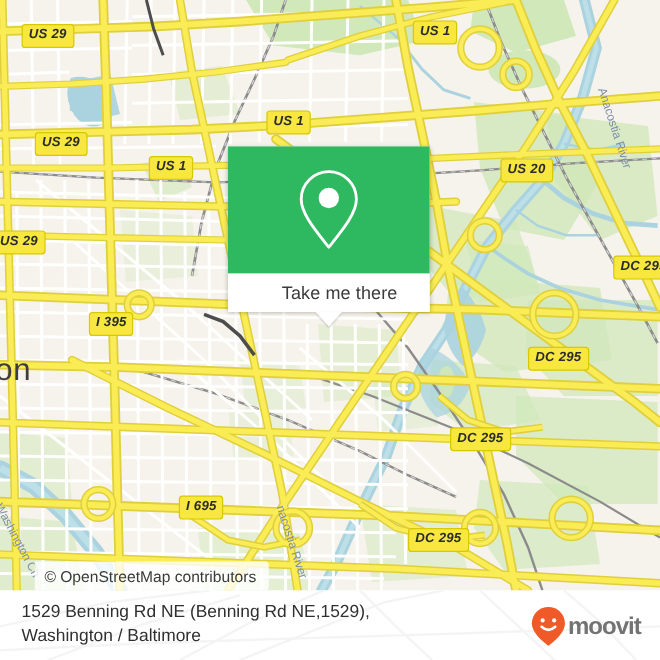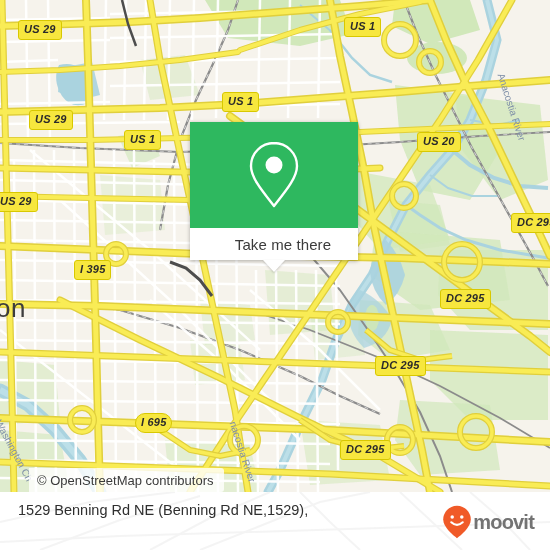--- a/index.html
+++ b/index.html
@@ -430,21 +430,21 @@
     <div class="shield" style="left:344px; top:17px;">US 1</div>
     <div class="shield" style="left:222px; top:92px;">US 1</div>
     <div class="shield" style="left:29px;  top:110px;">US 29</div>
     <div class="shield" style="left:124px; top:130px;">US 1</div>
     <div class="shield" style="left:417px; top:132px;">US 20</div>
     <div class="shield" style="left:-6px;  top:192px;">US 29</div>
     <div class="shield" style="left:511px; top:213px;">DC 295</div>
     <div class="shield" style="left:74px;  top:260px;text-align:right;">I 395</div>
     <div class="shield" style="left:440px; top:289px;">DC 295</div>
     <div class="shield" style="left:375px; top:356px;">DC 295</div>
-    <div class="shield" style="left:135px; top:413px;border-radius:10px;">I 695</div>
+    <div class="shield" style="left:149px; top:413px;">I 695</div>
     <div class="shield" style="left:340px; top:440px;">DC 295</div>
 
     <div class="placelabel citylabel" style="left:-4px; top:293px;">on</div>
 
     <div class="placelabel waterlabel" style="left:506px; top:72px; transform:rotate(72deg); transform-origin:left top;">Anacostia River</div>
     <div class="placelabel waterlabel" style="left:238px; top:420px; transform:rotate(72deg); transform-origin:left top;">nacostia River</div>
     <div class="placelabel waterlabel" style="left:3px; top:418px; transform:rotate(62deg); transform-origin:left top;">Washington Ch</div>
 
     <div id="card">
       <div id="card-head">
@@ -473,20 +473,21 @@
         <path d="M300 0 L330 30 L360 58"></path>
         <path d="M400 0 L430 28 L462 58"></path>
         <path d="M470 0 L500 26 L530 58"></path>
         <path d="M0 50 L120 44 L250 40 L380 36 L550 30"></path>
         <path d="M200 58 L260 34 L320 10 L370 0"></path>
       </g>
     </svg>
 
     <div id="footer-text">
       <span class="line">1529 Benning Rd NE (Benning Rd NE,1529),</span>
+      <span class="line">Washington / Baltimore</span>
     </div>
 
     <div id="moovit-logo">
       <svg width="30" height="34" viewBox="0 0 30 34">
         <path d="M15 0.8 C7.3 0.8 1.2 6.9 1.2 14.6 C1.2 22.4 11.2 30.5 15 33.2 C18.8 30.5 28.8 22.4 28.8 14.6 C28.8 6.9 22.7 0.8 15 0.8 Z" fill="#F05A28"></path>
         <circle cx="10.2" cy="12.0" r="1.75" fill="#ffffff"></circle>
         <circle cx="19.8" cy="12.0" r="1.75" fill="#ffffff"></circle>
         <path d="M9.3 17.3 Q15 22.4 20.7 17.3" fill="none" stroke="#ffffff" stroke-width="2.2" stroke-linecap="round"></path>
       </svg>
       <span id="moovit-wordmark">moovit</span>

